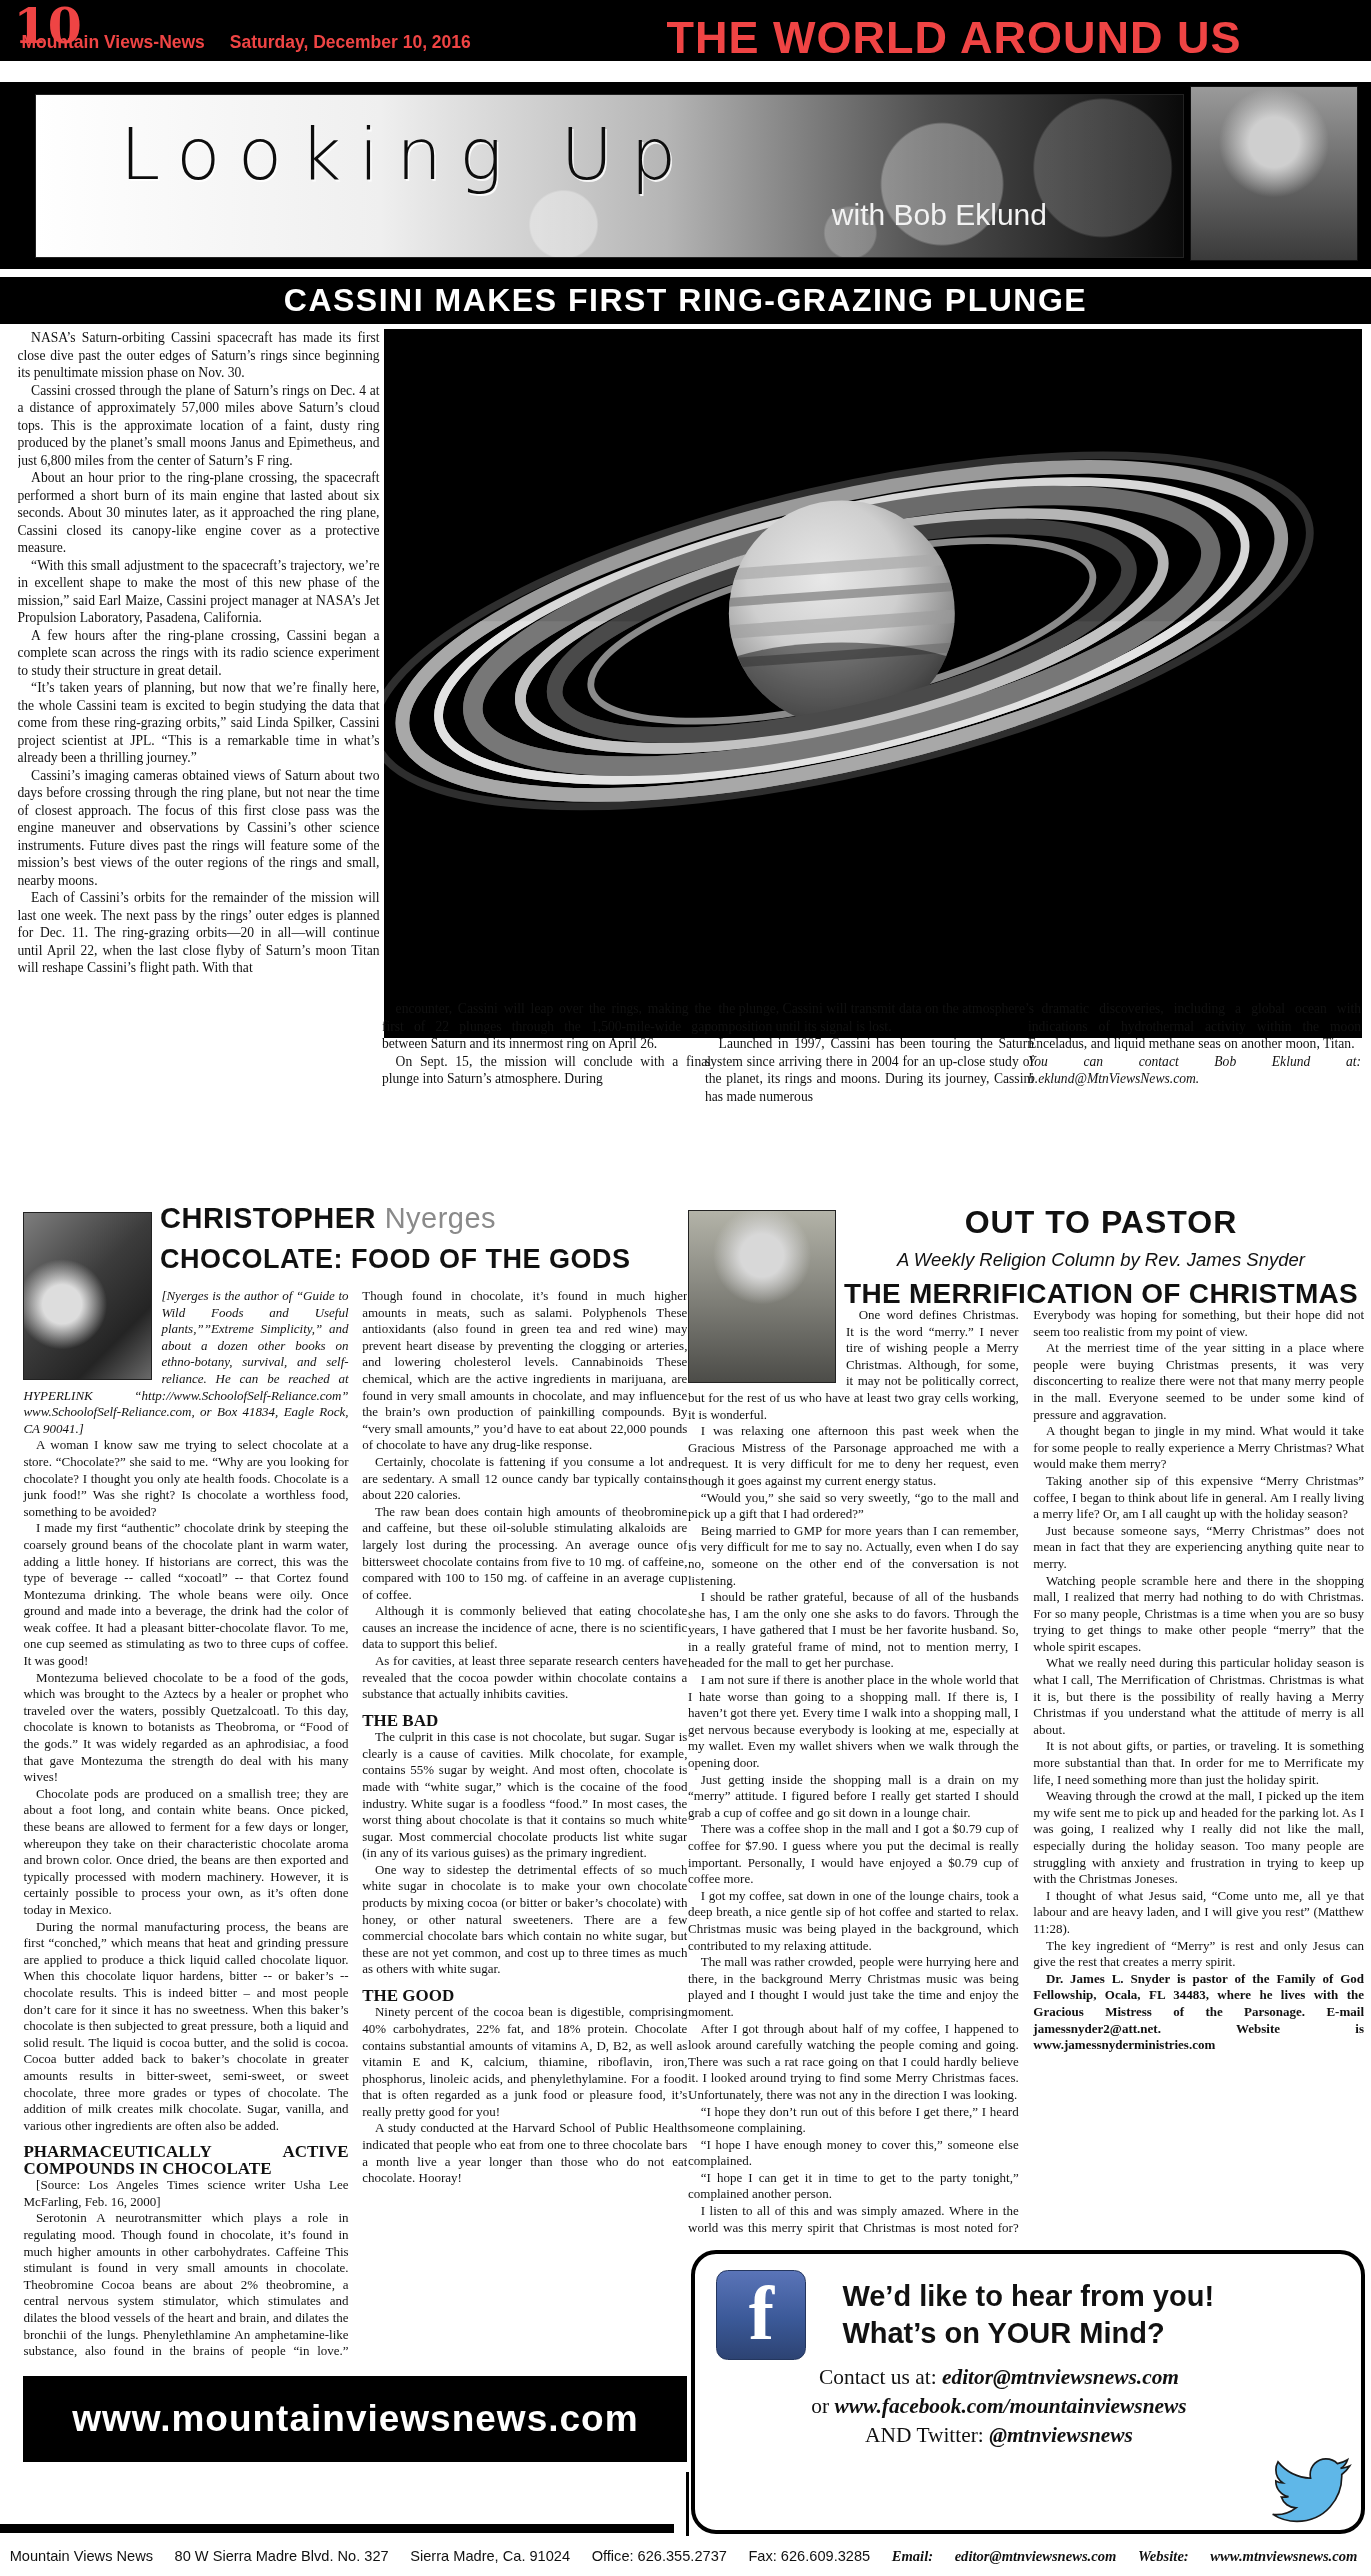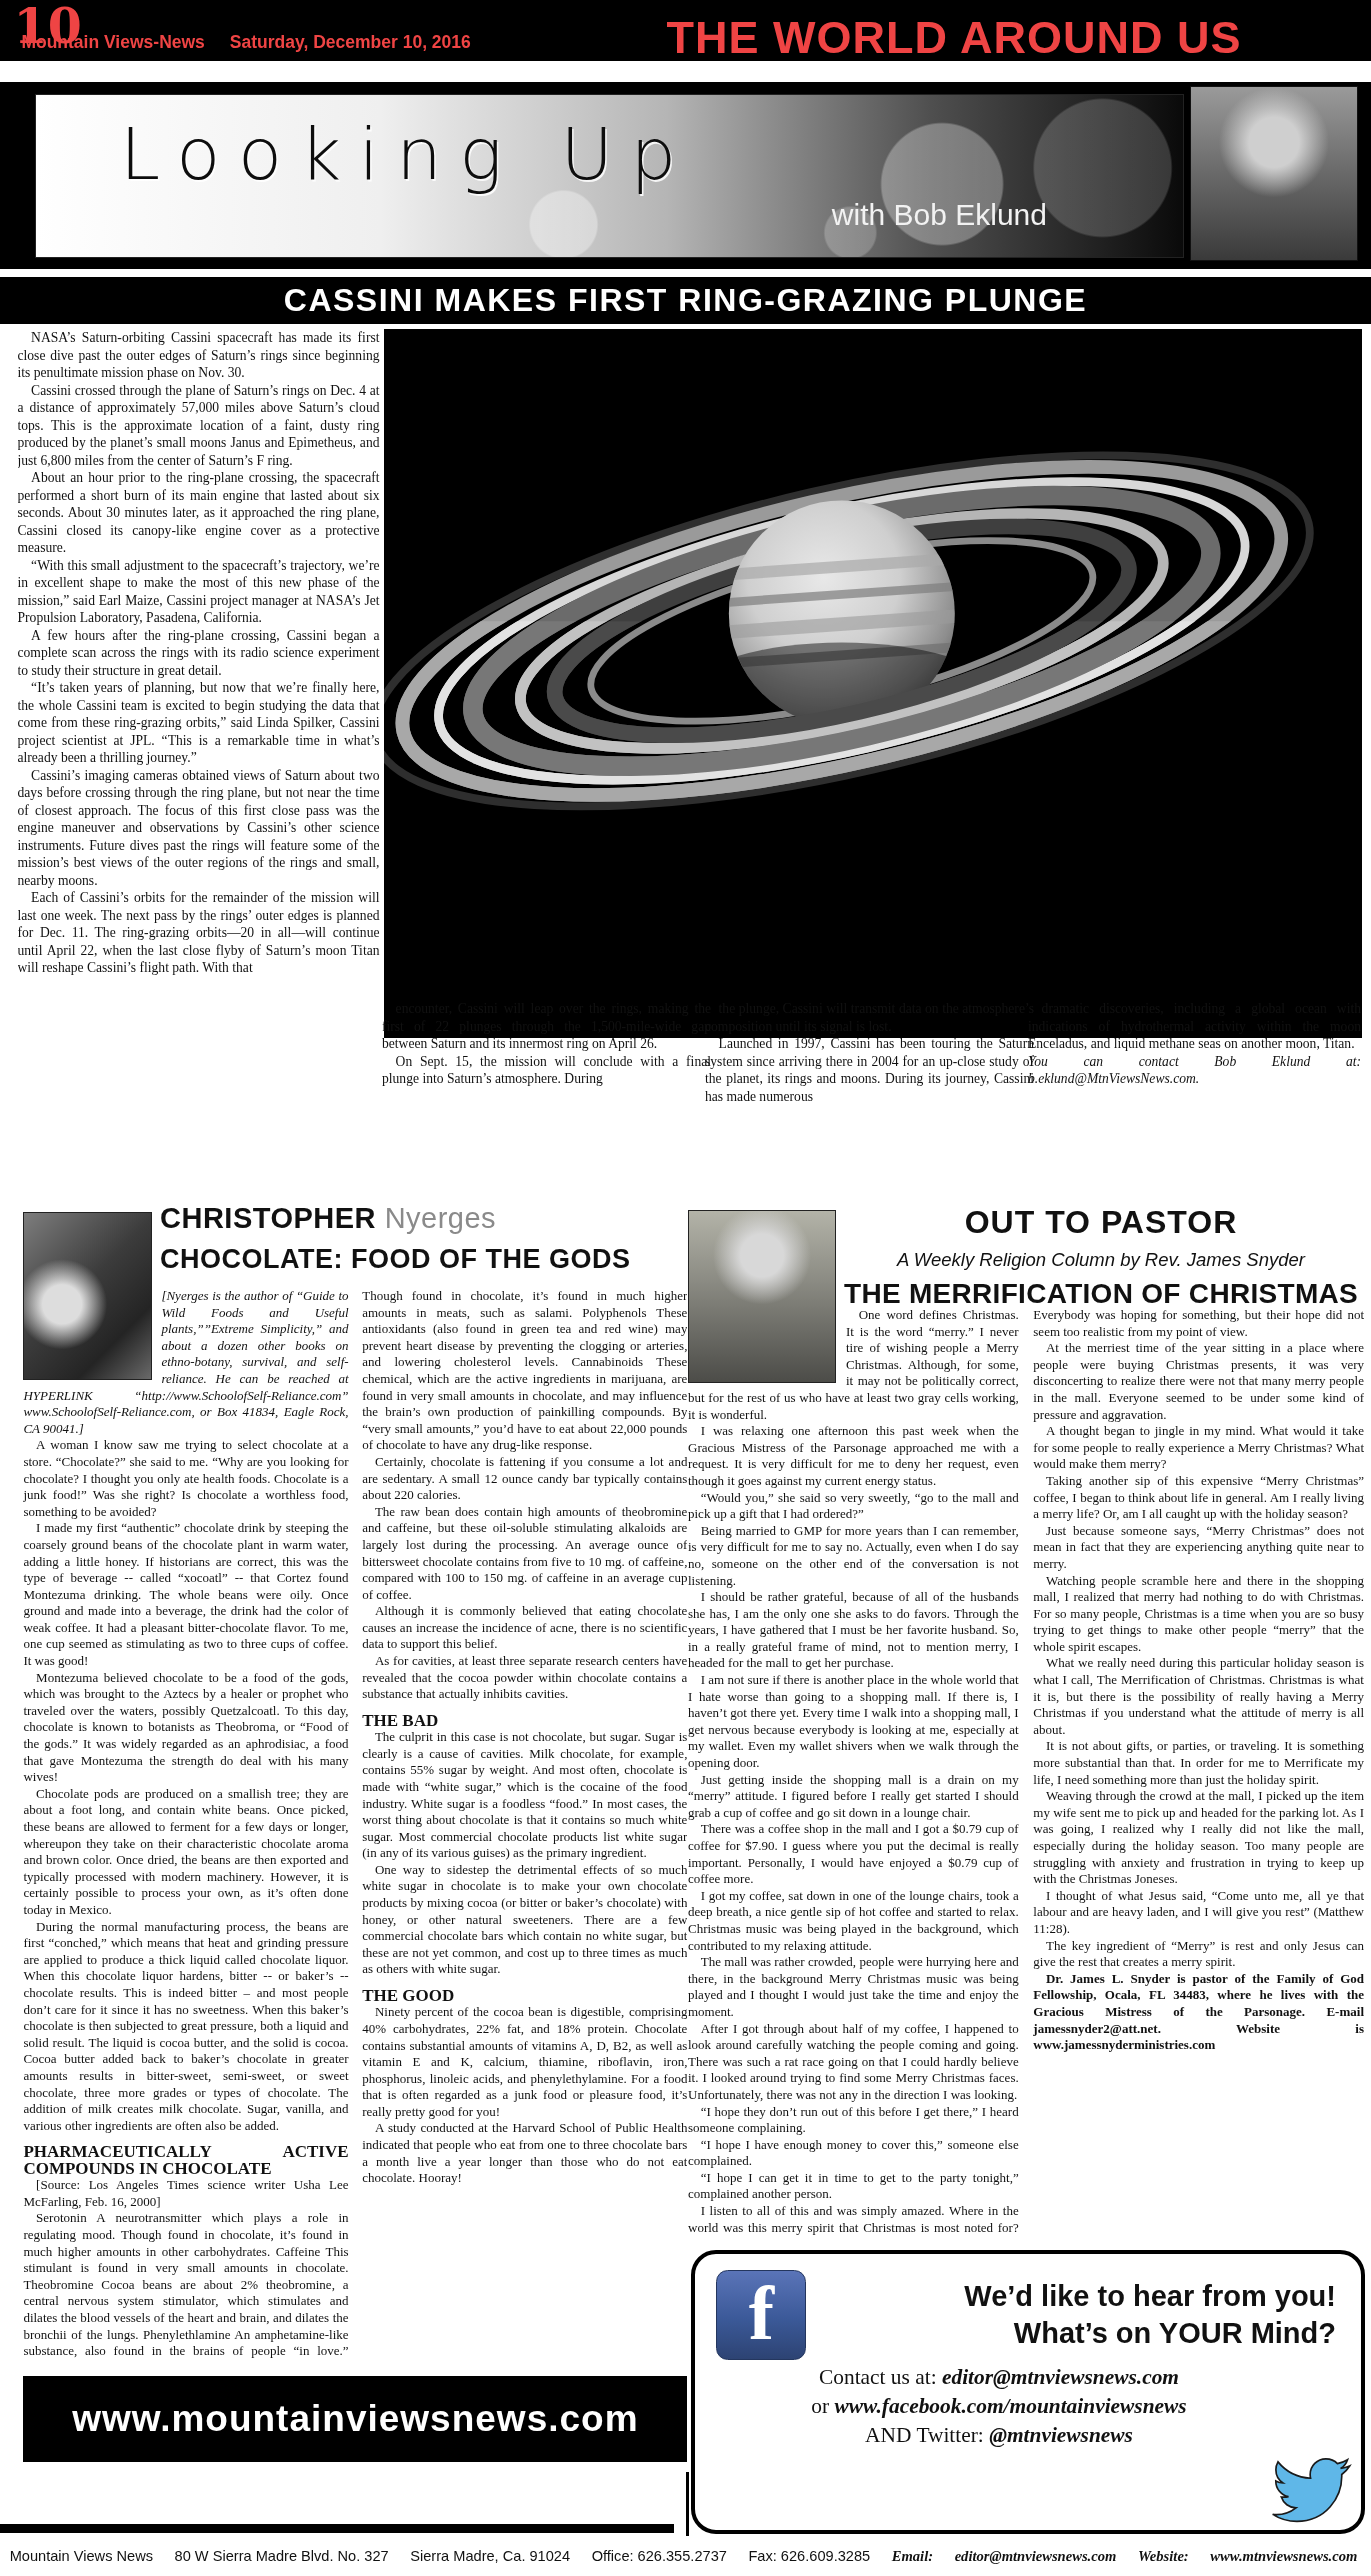--- a/index.html
+++ b/index.html
@@ -75,21 +75,21 @@
   .pastor-title{font-size:28px; font-weight:bold; margin-top:6.8px; letter-spacing:0.3px;}
   .pastor-body{left:688px; top:1307px; width:676px; height:945px; overflow:hidden; column-count:2; column-gap:14.6px; column-fill:auto;}
   .spacer-pastor{float:left; width:158px; height:78px;}
 
   
   .www-banner{left:23.4px; top:2376px; width:664px; height:86px; background:#000; color:#fff; text-align:center; font-family:"Liberation Sans",sans-serif; font-weight:bold; font-size:37px; line-height:86px; letter-spacing:1px;}
 
   .fb-box{left:691px; top:2250px; width:674px; height:284px; border:4.9px solid #000; border-radius:25px; background:#fff;}
   .fb-row{display:flex; align-items:center; padding:15.6px 25px 3.9px 21.4px;}
   .fb-logo{width:90px; height:90px; border-radius:11.7px; background:linear-gradient(180deg,#5a74b8 0%, var(--fb-blue) 55%, #2d4373 100%); color:#fff; font-family:"Liberation Serif",serif; font-weight:bold; font-size:76px; line-height:84px; text-align:center; flex:0 0 auto; border:1.9px solid #24365e;}
-  .fb-ask{flex:1; text-align:right; font-family:"Liberation Sans",sans-serif; font-weight:bold; font-size:29px; line-height:37px;}
+  .fb-ask{flex:1; text-align:left; font-family:"Liberation Sans",sans-serif; font-weight:bold; font-size:29px; line-height:37px;padding-left:36px;}
   .fb-contact{text-align:center; font-size:21.4px; line-height:29px; padding-right:58px;}
   .fb-contact .it{font-style:italic; font-weight:bold;}
   .tw-bird{position:absolute; right:7.8px; bottom:1.9px; width:84px; height:72px;}
 
   .foot-rule{left:0; top:2524px; width:674px; height:8.8px; background:#000;}
   .foot-vline{left:686px; top:2472px; width:2.9px; height:64px; background:#000;}
   .footer-line{left:9.7px; top:2548px; width:1360px; font-family:"Liberation Sans",sans-serif; font-size:14.6px; white-space:nowrap;}
   .footer-line span{margin-right:17.5px;}
   .footer-line .serifbi{font-family:"Liberation Serif",serif; font-weight:bold; font-style:italic;}
 </style>

